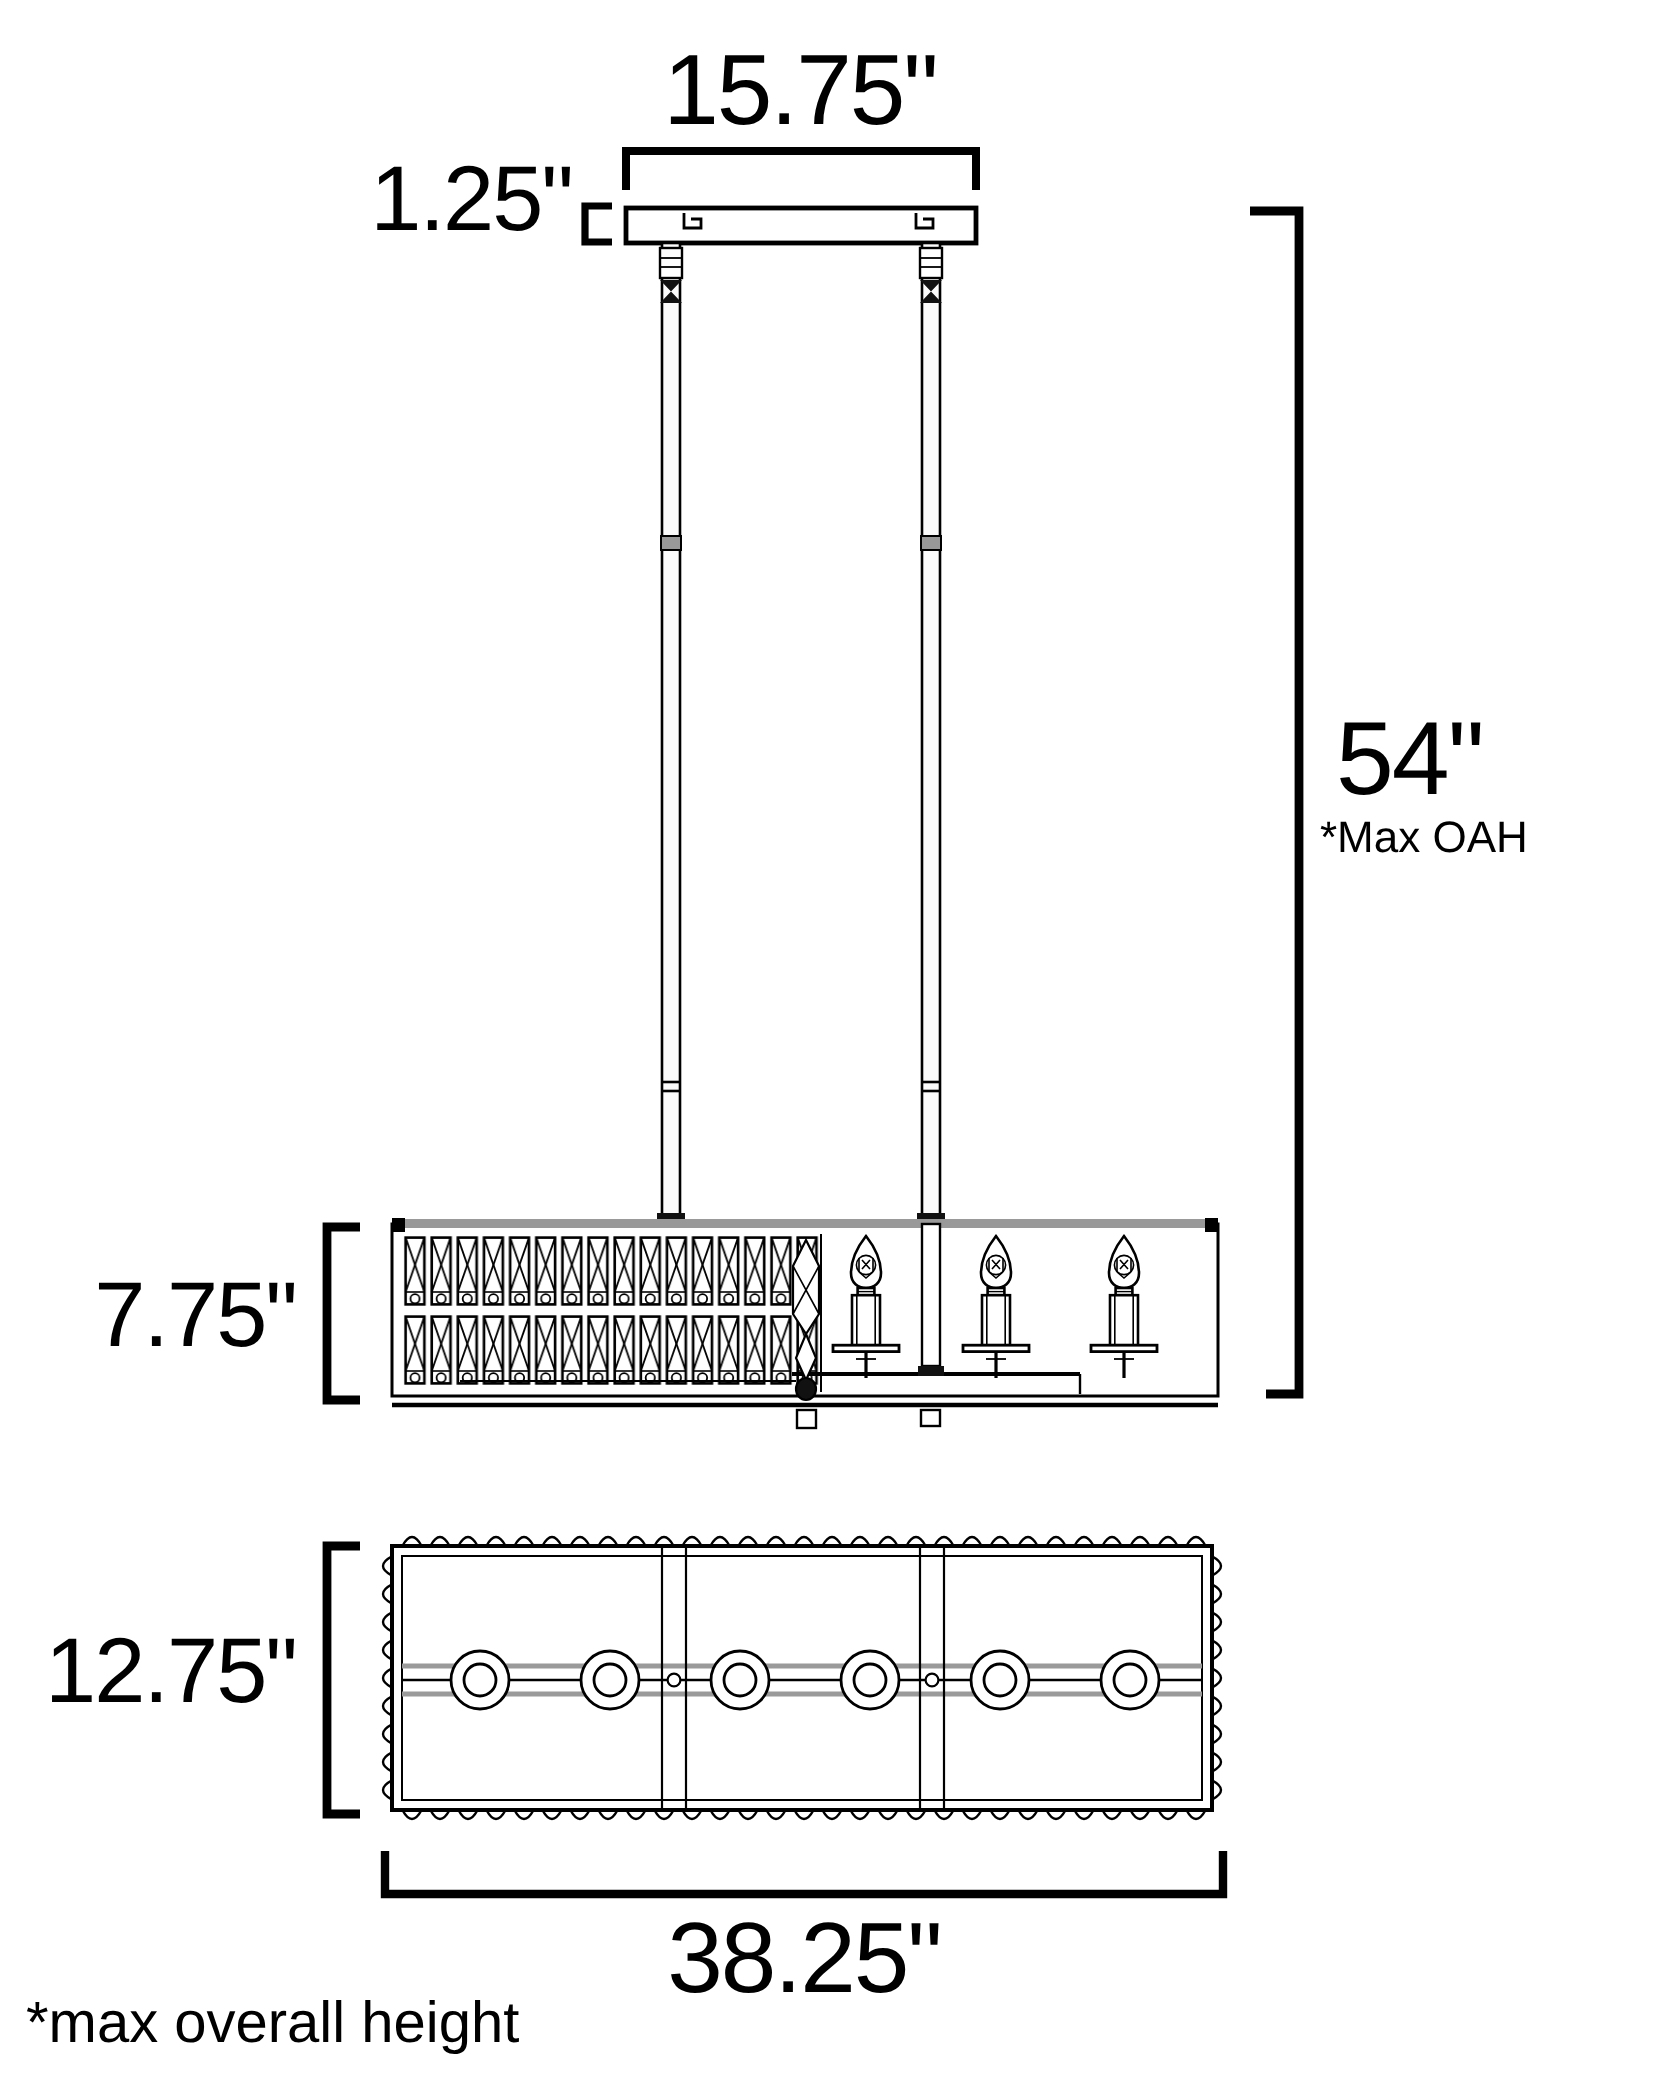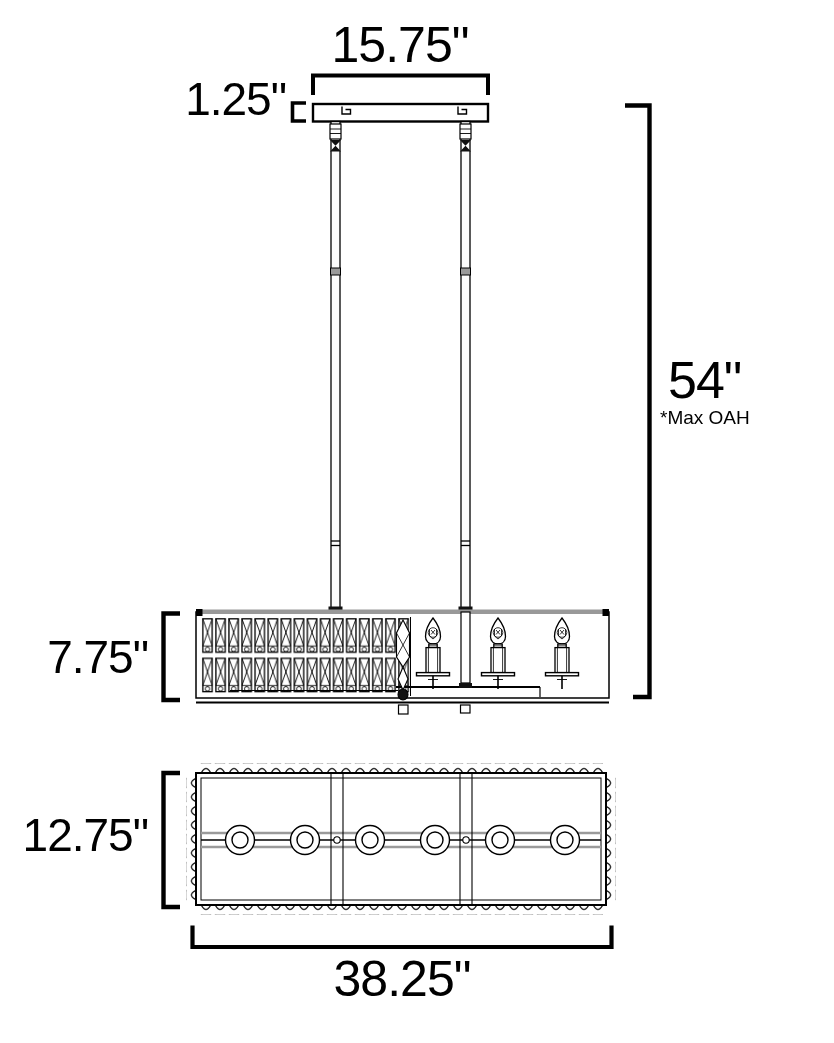--- a/index.html
+++ b/index.html
@@ -6,21 +6,21 @@
   html,body{background:#ffffff}
   body{font-family:"Liberation Sans", sans-serif;}
   .canvas{position:relative;width:834px;height:1043px;background:#fff;overflow:hidden;color:#000}
   .canvas > svg{position:absolute;left:0;top:0;width:834px;height:1043px}
   .lbl{position:absolute;line-height:1;color:#000;white-space:nowrap;letter-spacing:-1px}
   .r{text-align:right}
   .c{text-align:center}
   .fs50{font-size:50px}
   .fs46{font-size:46px}
   .fs52{font-size:52px}
-  .fs27{font-size:19px;letter-spacing:0}
+  .fs27{font-size:22px;letter-spacing:0}
   .fs29{font-size:29px;letter-spacing:0}
 </style>
 </head>
 <body>
 
 <div class="canvas">
 
   <svg viewBox="0 0 834 1043">
     <defs>
       <pattern id="crys" x="201" y="617" width="13.07" height="39.5" patternUnits="userSpaceOnUse">
@@ -168,14 +168,15 @@
 
   <div class="lbl fs52" style="left:668px;top:354px">54"</div>
   <div class="lbl fs27" style="left:660px;top:408px">*Max OAH</div>
 
   <div class="lbl r fs46" style="left:18px;top:634px;width:130px">7.75"</div>
 
   <div class="lbl r fs46" style="left:2px;top:812px;width:146px">12.75"</div>
 
   <div class="lbl c fs50" style="left:242px;top:954px;width:320px">38.25"</div>
 
+  <div class="lbl fs29" style="left:13px;top:998px">*max overall height</div>
 
 </div>
 
 </body></html>

